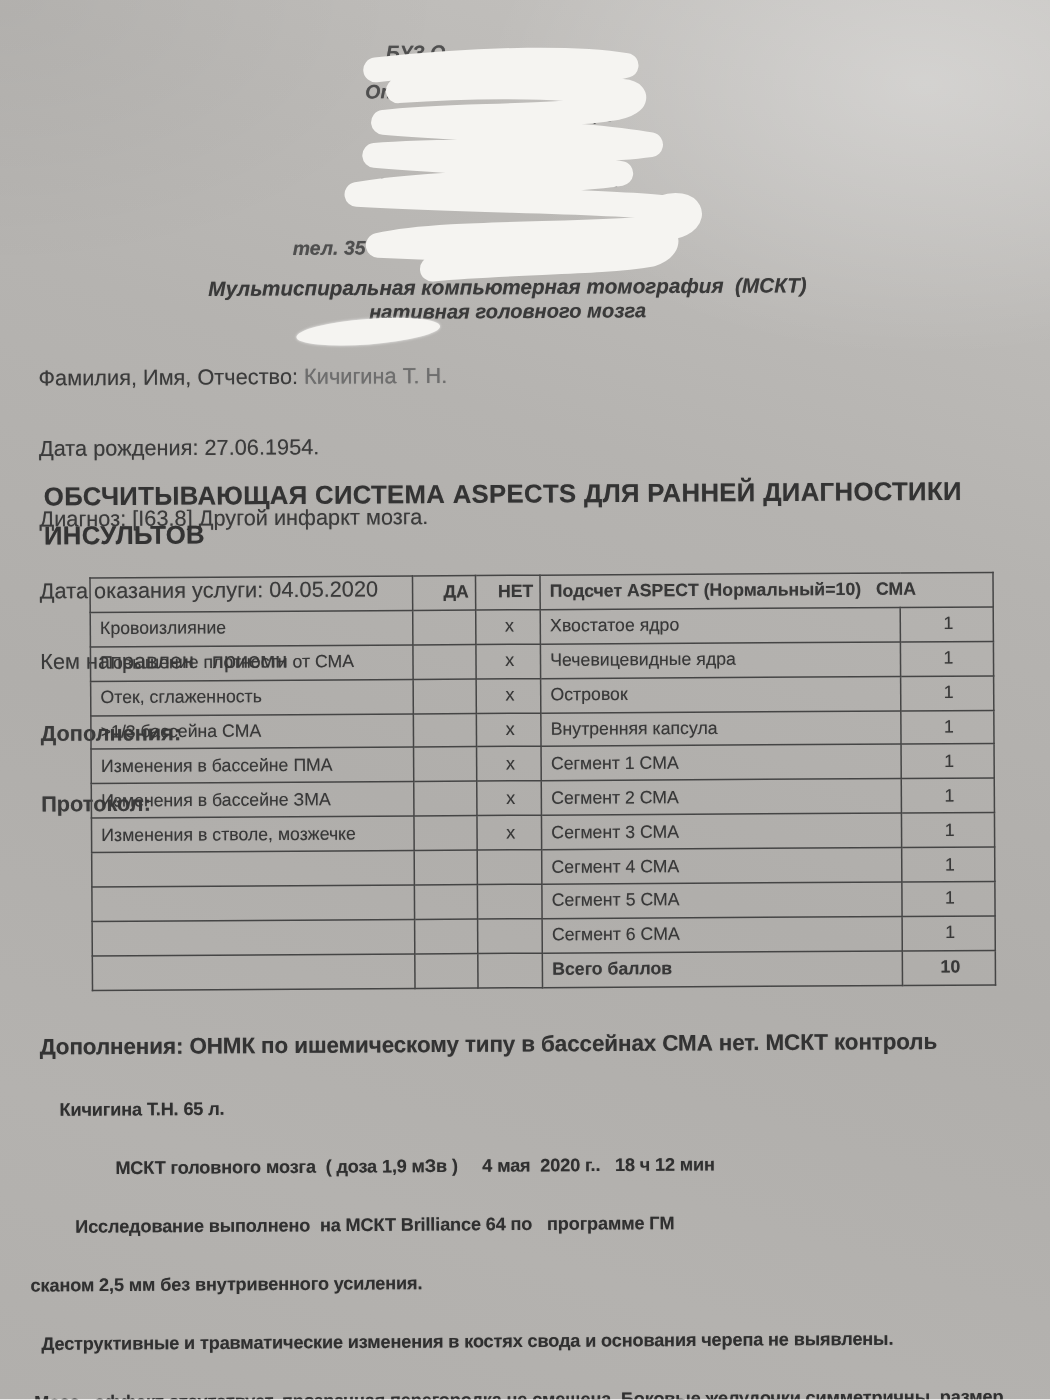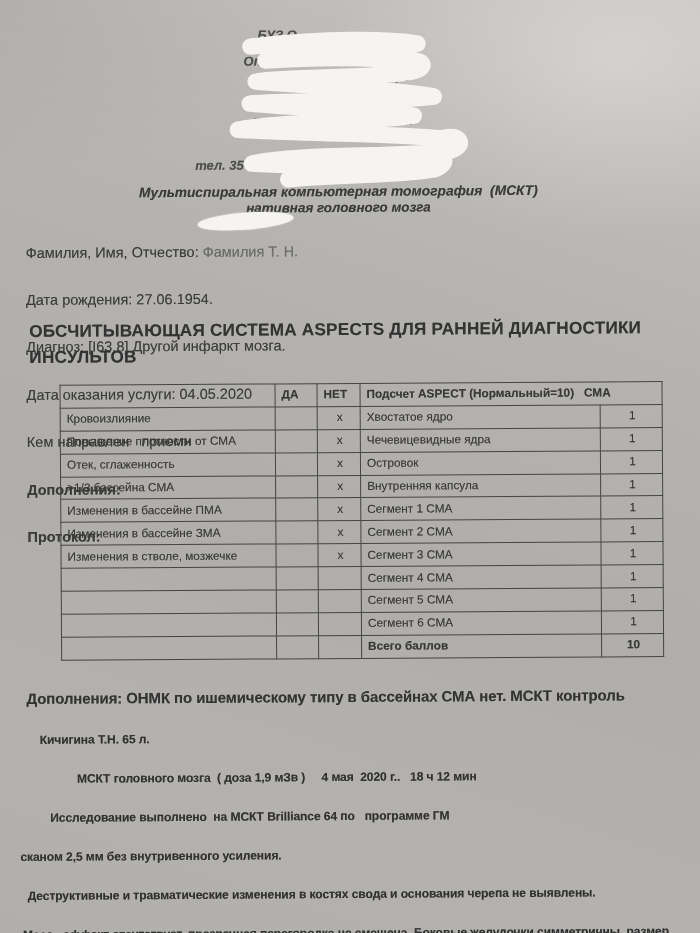--- a/index.html
+++ b/index.html
@@ -26,21 +26,21 @@
   .patient .hidden-name{color:#6e6e6e;}
 
   .aspects-heading{position:absolute;left:30px;top:316px;width:645px;font:700 17.2px/26px "Liberation Sans",sans-serif;letter-spacing:.2px;color:#333;z-index:2;}
 
   table.aspect{position:absolute;left:60px;top:383px;width:602px;border-collapse:collapse;z-index:2;
     font:400 11.8px/13px "Liberation Sans",sans-serif;color:#383838;table-layout:fixed;}
   table.aspect td,table.aspect th{border:1.4px solid #454545;padding:0 4px 0 6px;height:21.9px;overflow:hidden;white-space:pre;}
   table.aspect col.c1{width:215px;} table.aspect col.c2{width:42px;}
   table.aspect col.c3{width:43px;} table.aspect col.c4{width:240px;} table.aspect col.c5{width:62px;}
   table.aspect th{font-weight:700;text-align:left;}
-  table.aspect th.mid{text-align:left;margin-top:28px;}
+  table.aspect th.mid{text-align:right;margin-top:28px;}
   table.aspect td.yes,table.aspect td.no{text-align:center;font-size:12px;}
   table.aspect td.score{text-align:center;}
   table.aspect tr.bold td{font-weight:700;}
 
   .bottom{position:absolute;left:18px;top:662px;width:674px;font:700 12.1px/13.0px "Liberation Sans",sans-serif;color:#303030;letter-spacing:-.1px;white-space:pre-wrap;z-index:2;}
   .l-concl{font-size:15px;line-height:17px;font-weight:600;padding-left:7px;margin-bottom:1px;color:#333;}
   .l-concl .lbl{font-weight:700;}
   .l-kich{padding-left:20px;}
   .l-study{padding-left:57px;}
   .l-perf{padding-left:30px;}
@@ -80,21 +80,21 @@
                C 390,158 300,153 254,163
                C 340,168 400,163 424,157
                C 446,150 454,164 436,170
                C 400,176 350,174 290,179" fill="none" stroke="#f5f4f1" stroke-width="16.5" stroke-linecap="round" stroke-linejoin="round"></path>
     </svg>
     <div class="nameblob"></div>
 
     <div class="title"><span>Мультиспиральная компьютерная томография  (МСКТ)</span><span class="t2">нативная головного мозга</span></div>
 
     <div class="patient">
-      <div><span>Фамилия, Имя, Отчество: </span><span class="hidden-name">Фамилия Т. Н.</span></div>
+      <div><span>Фамилия, Имя, Отчество: </span><span class="hidden-name">Кичигина Т. Н.</span></div>
       <div>Дата рождения: 27.06.1954.</div>
       <div>Диагноз: [I63.8] Другой инфаркт мозга.</div>
       <div>Дата оказания услуги: 04.05.2020</div>
       <div>Кем направлен   приемн</div>
       <div class="bold">Дополнения:</div>
       <div class="bold">Протокол:</div>
     </div>
 
     <div class="aspects-heading">ОБСЧИТЫВАЮЩАЯ СИСТЕМА ASPECTS ДЛЯ РАННЕЙ ДИАГНОСТИКИ ИНСУЛЬТОВ</div>
 

